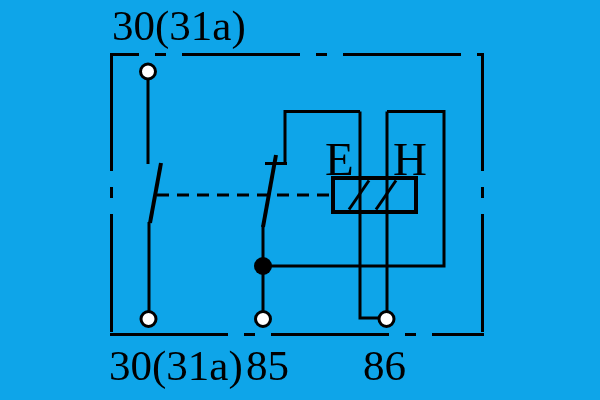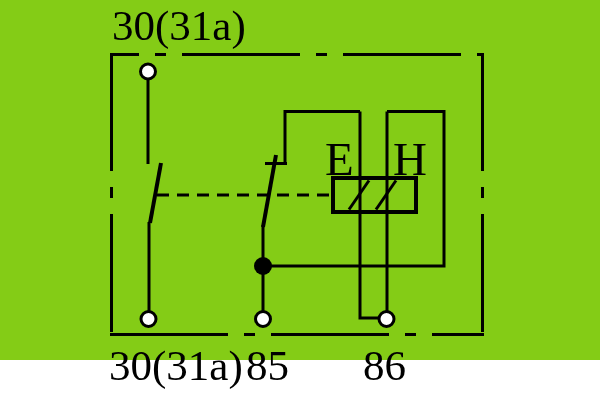--- a/index.html
+++ b/index.html
@@ -6,22 +6,22 @@
     margin: 0;
     padding: 0;
     background: #ffffff;
     width: 600px;
     height: 400px;
     overflow: hidden;
   }
   .stage {
     position: relative;
     width: 600px;
-    height: 360px;
-    background: #84cc16;
+    height: 400px;
+    background: #0ea5e9;
   }
   svg {
     display: block;
   }
   .wire {
     stroke: #000000;
     stroke-width: 3;
     fill: none;
   }
   .wire-thick {

